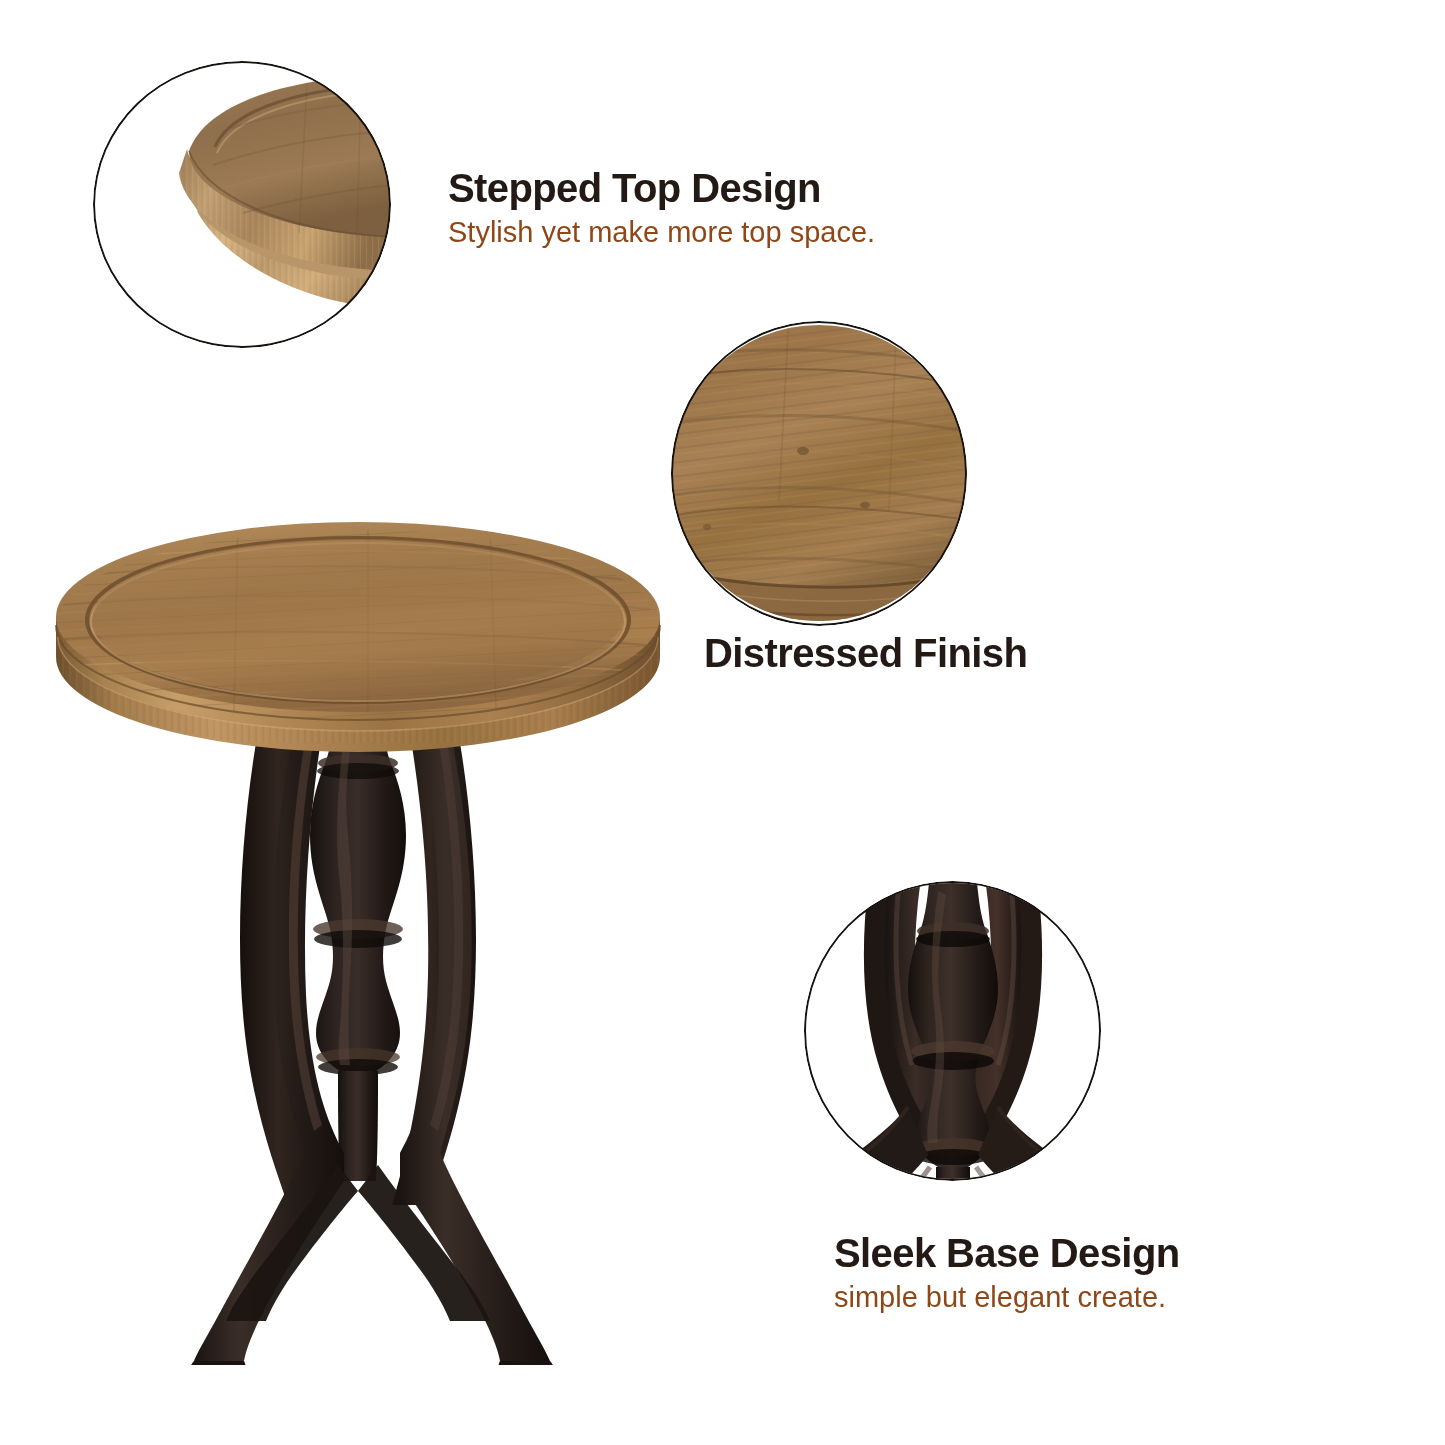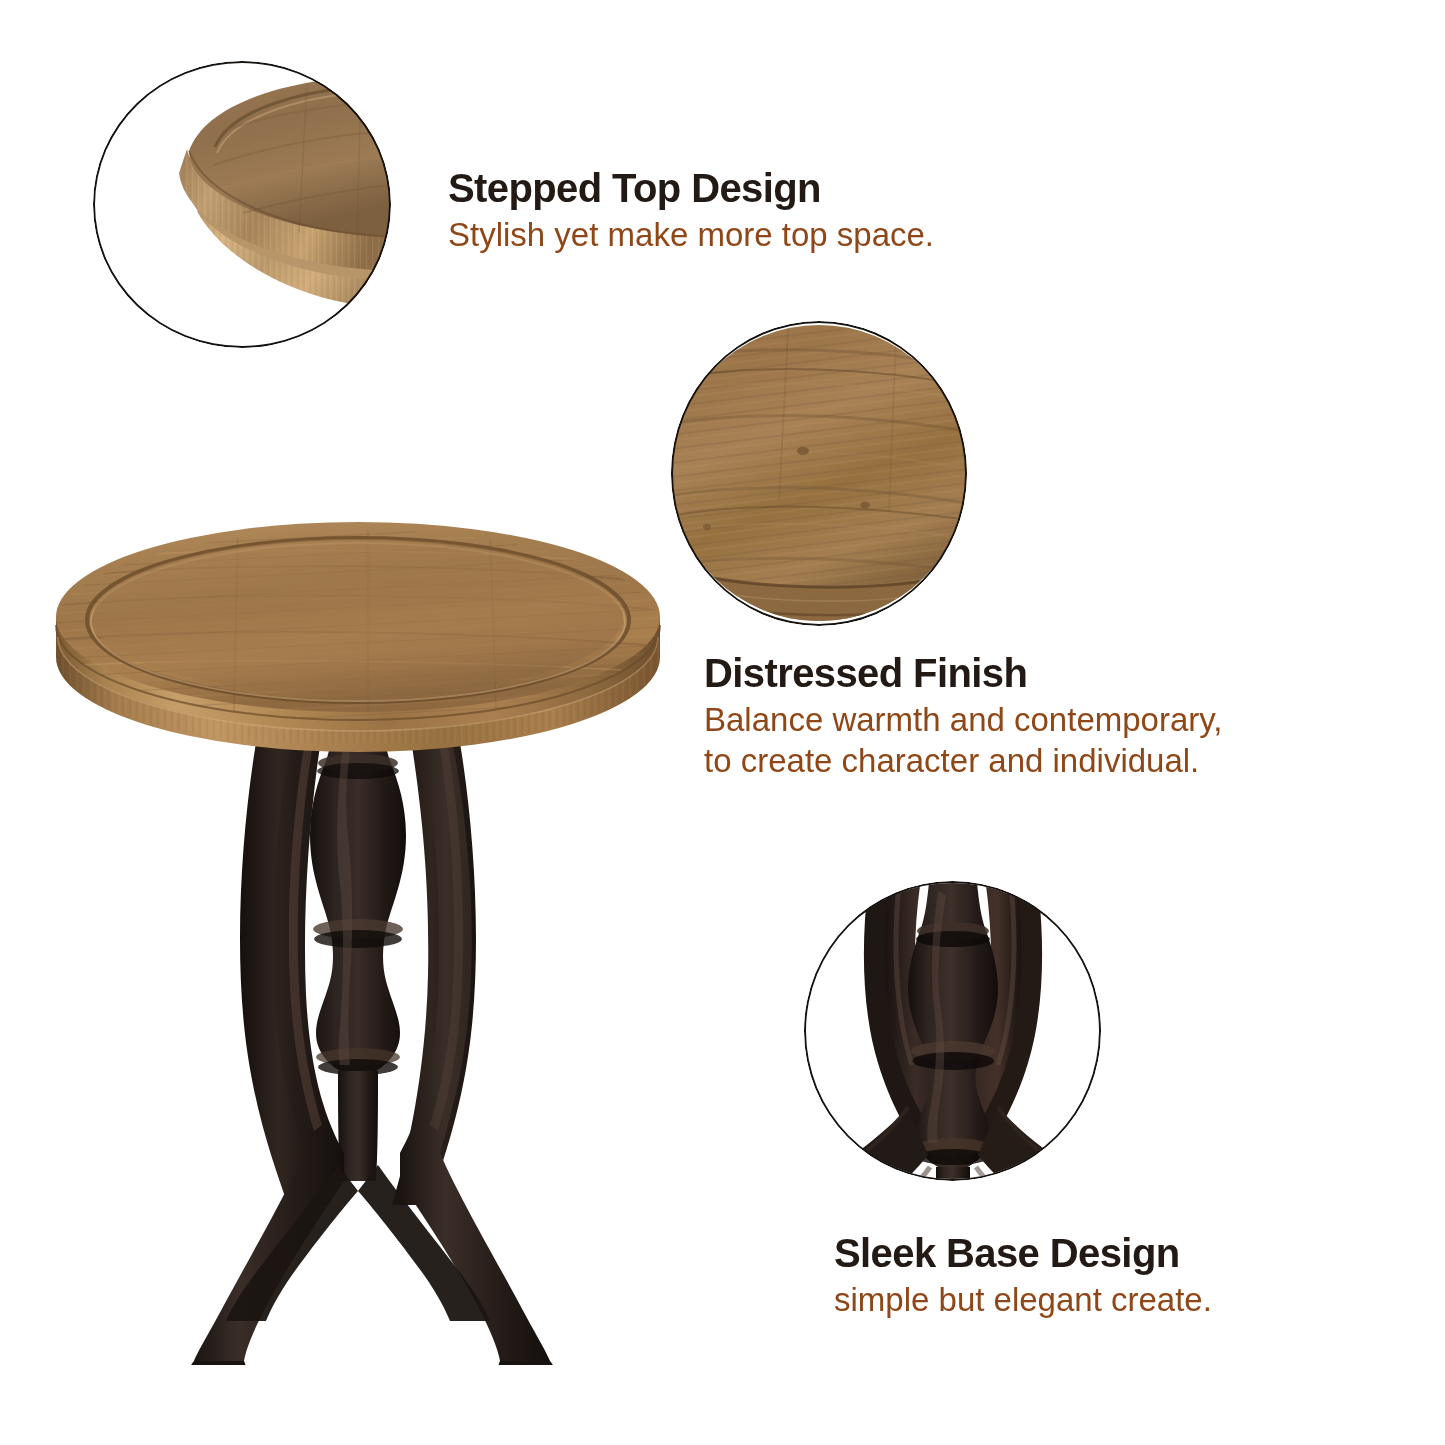--- a/index.html
+++ b/index.html
@@ -22,26 +22,26 @@
   #callout-finish {left:671px;top:321px;width:296px;height:305px;}
   #callout-base   {left:804px;top:881px;width:297px;height:300px;}
 
   
   .feature-text{position:absolute;}
   .feature-title{
     font-size:40px;font-weight:bold;color:#241a15;
     letter-spacing:-0.6px;line-height:1.06;margin:0 0 6px 0;white-space:nowrap;
   }
   .feature-desc{
-    font-size:33px;color:#8f4718;line-height:1.23;margin:0;font-weight:400;
+    font-size:29px;color:#8f4718;line-height:1.23;margin:0;font-weight:400;
   }
   .feature-desc .ln{display:block;white-space:nowrap;}
 
   #text-stepped{left:448px;top:167px;}
-  #text-finish {left:704px;top:652px;}
+  #text-finish {left:704px;top:632px;}
   #text-base   {left:806px;top:1232px;margin-left:28px;}
 
   
   #table-art{position:absolute;left:38px;top:505px;width:640px;height:860px;}
 </style>
 </head>
 <body>
 
 <div id="stage">
 
@@ -431,24 +431,20 @@
 
   <div class="feature-text" id="text-stepped">
     <div class="feature-title">Stepped Top Design</div>
     <div class="feature-desc">
       <span class="ln">Stylish yet make more top space.</span>
     </div>
   </div>
 
   <div class="feature-text" id="text-finish">
     <div class="feature-title">Distressed Finish</div>
-    <div class="feature-desc">
-      <span class="ln">Balance warmth and contemporary,</span>
-      <span class="ln">to create character and individual.</span>
-    </div>
   </div>
 
   <div class="feature-text" id="text-base">
     <div class="feature-title">Sleek Base Design</div>
     <div class="feature-desc">
       <span class="ln">simple but elegant create.</span>
     </div>
   </div>
 
 </div>

